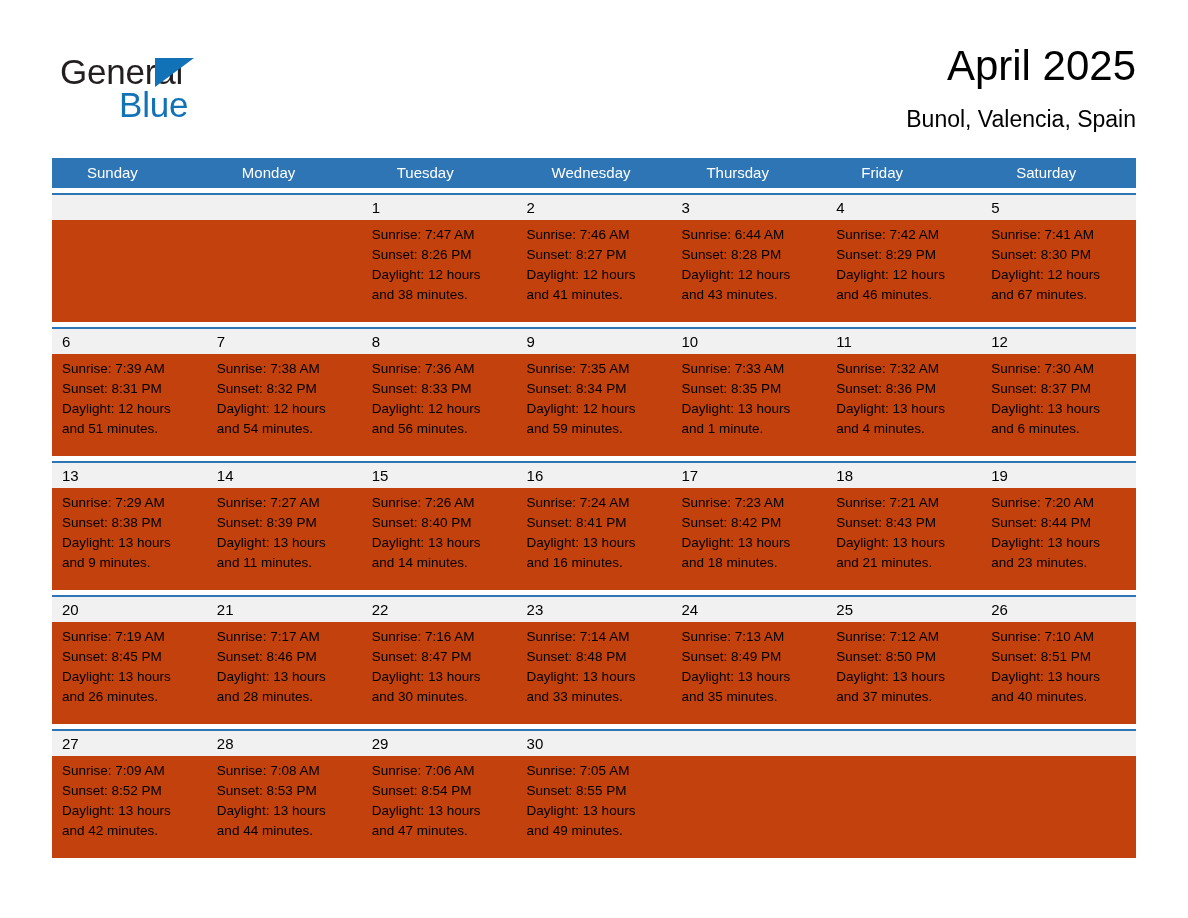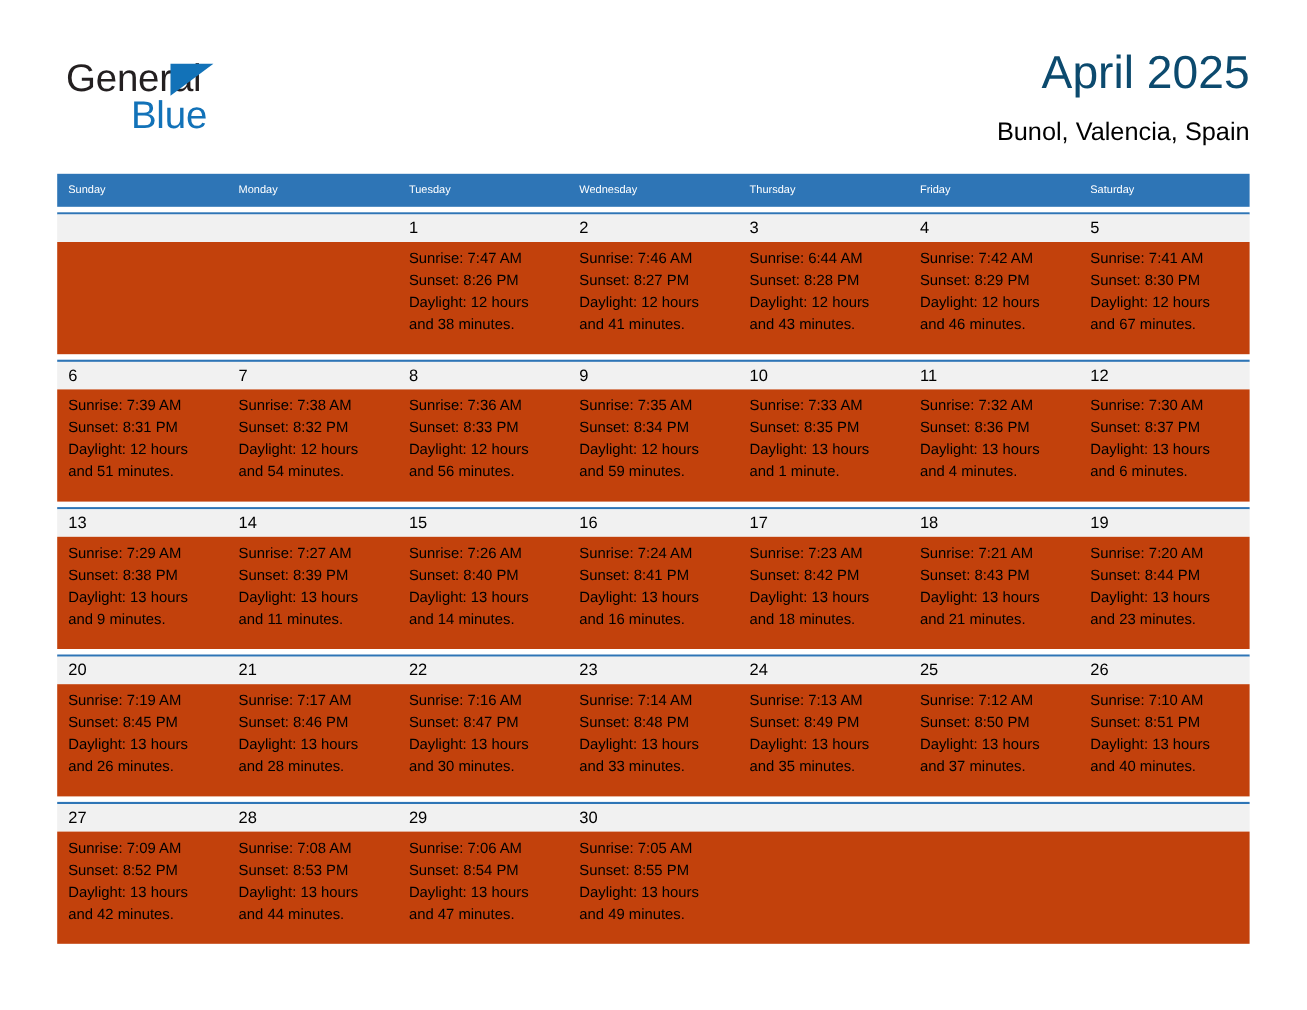--- a/index.html
+++ b/index.html
@@ -74,21 +74,21 @@
   .title-block {
     position: absolute;
     right: 0;
     top: 0;
     text-align: right;
   }
   .cal-title {
     font-size: 42px;
     line-height: 52px;
     font-weight: normal;
-    color: #0c4a6e;
+    color: #000000;
     margin: 0;
     white-space: nowrap;
   }
   .cal-subtitle {
     font-size: 23px;
     line-height: 30px;
     color: #000;
     margin: 12px 0 0 0;
     white-space: nowrap;
   }
@@ -101,25 +101,26 @@
     width: 1084px;
   }
   .weekdays {
     display: flex;
     background: #2e75b6;
     height: 30px;
   }
   .weekday {
     flex: 1 1 0;
     color: #ffffff;
-    font-size: 10px;
+    font-size: 15px;
     line-height: 30px;
     padding-left: 10px;
     white-space: nowrap;
     overflow: hidden;
+    margin-left: 25px;
   }
 
   .week {
     position: relative;
     border-top: 2px solid #2e75b6;
     margin-top: 5px;
   }
   .week:first-of-type {
     margin-top: 0;
     border-top: none;

